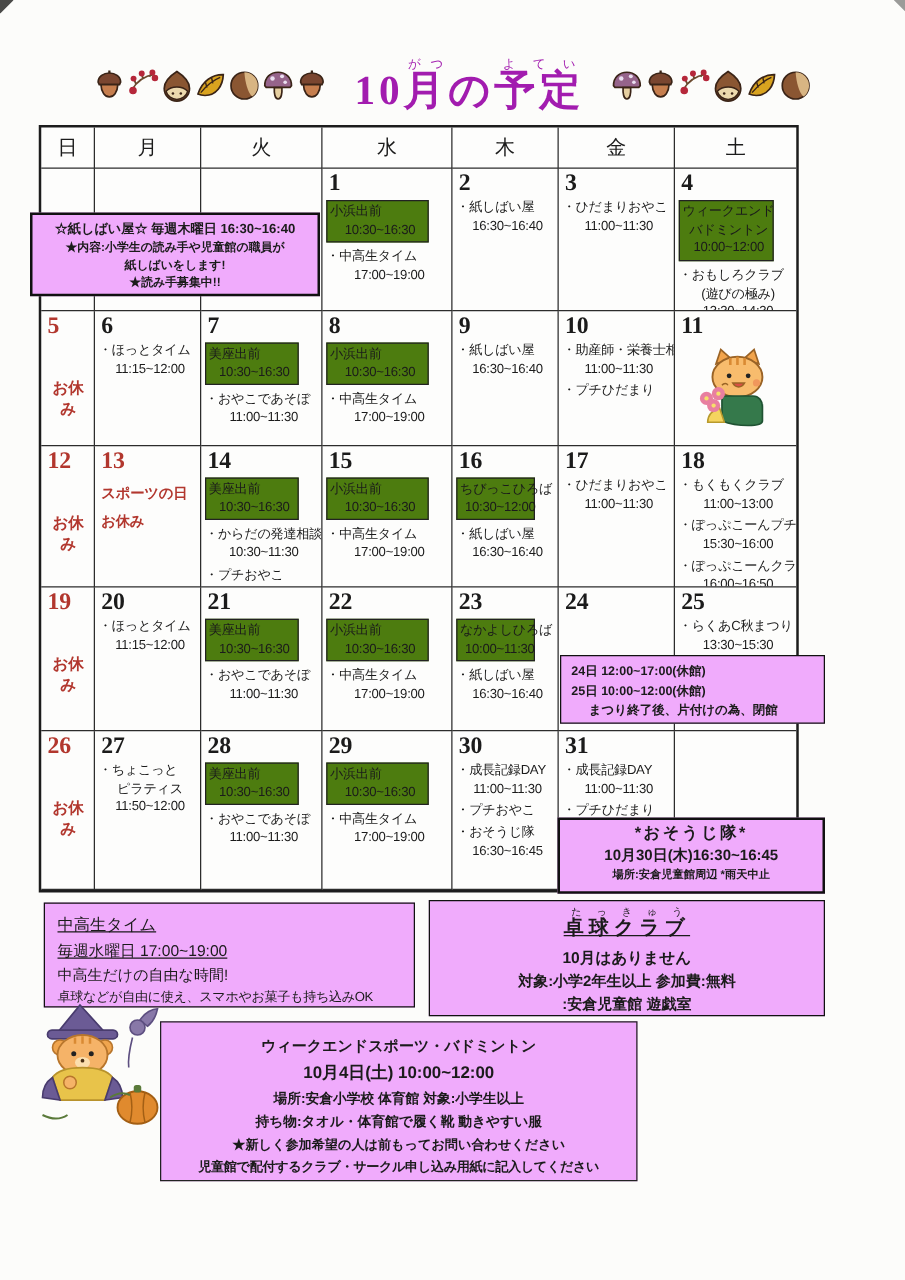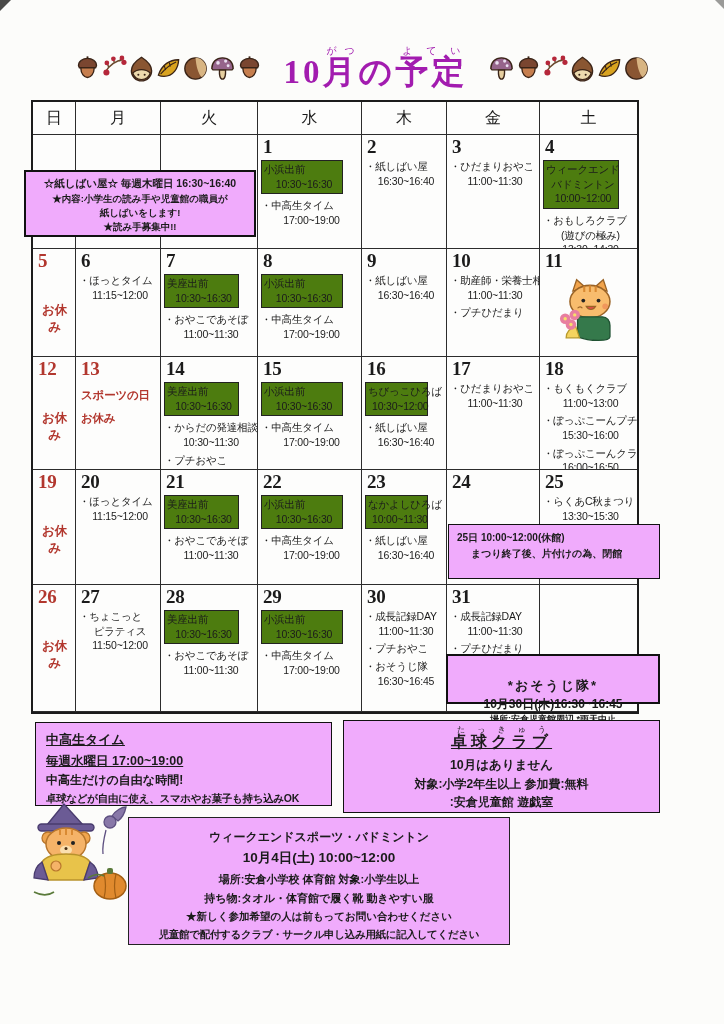--- a/index.html
+++ b/index.html
@@ -36,28 +36,28 @@
   .illus-wrap svg{width:80px;height:74px;}
   
   .note-box{position:absolute;background:#f0abfc;z-index:6;box-sizing:border-box;}
   #kamishibai{left:24px;top:170px;width:232px;height:67px;border:2.5px solid #111;
               font-weight:bold;text-align:center;padding-top:4px;line-height:1.5;}
   #kamishibai .l1{font-size:10.5px;}
   #kamishibai .l2,#kamishibai .l3,#kamishibai .l4{font-size:9.5px;}
   #closure{left:448px;top:524px;width:212px;height:55px;border:1.5px solid #111;
            font-weight:bold;font-size:10px;padding:5px 0 0 8px;line-height:1.55;}
   #closure .l3{padding-left:14px;}
-  #osouji{left:446px;top:654px;width:214px;height:50px;border:2px solid #111;text-align:center;
-          padding-top:21px;line-height:1.45;}
+  #osouji{left:446px;top:654px;width:214px;height:61px;border:2px solid #111;text-align:center;
+          padding-top:1px;line-height:1.45;}
   #osouji .l1{font-weight:bold;font-size:13px;letter-spacing:2px;}
   #osouji .l2{font-weight:bold;font-size:12px;}
   #osouji .l3{font-size:9px;font-weight:bold;}
   
   #chukosei{left:35px;top:722px;width:297px;height:84px;border:1.5px solid #111;
-            font-weight:bold;padding:7px 6px 12px 10px;line-height:1.6;}
+            font-weight:normal;padding:7px 6px 12px 10px;line-height:1.6;}
   #chukosei .l1{font-size:13px;text-decoration:underline;}
   #chukosei .l2{font-size:12.5px;text-decoration:underline;}
   #chukosei .l3{font-size:12px;}
   #chukosei .l4{font-size:10.5px;letter-spacing:-0.3px;}
   #takkyu{left:343px;top:720px;width:317px;height:93px;border:1.5px solid #111;text-align:center;
           font-weight:bold;padding-top:4px;line-height:1.5;}
   #takkyu .tk-title{font-size:16px;letter-spacing:4px;text-decoration:underline;}
   #takkyu .tk-title rt{font-size:8px;font-weight:normal;letter-spacing:0;}
   #takkyu .l1{font-size:12.5px;margin-top:2px;}
   #takkyu .l2{font-size:12px;}
@@ -453,20 +453,21 @@
     </div>
 
   <div class="note-box" id="kamishibai">
     <div class="l1">☆紙しばい屋☆ 毎週木曜日 16:30~16:40</div>
     <div class="l2">★内容:小学生の読み手や児童館の職員が</div>
     <div class="l3">紙しばいをします!</div>
     <div class="l4">★読み手募集中!!</div>
   </div>
 
   <div class="note-box" id="closure">
+    <div class="l1">24日 12:00~17:00(休館)</div>
     <div class="l2">25日 10:00~12:00(休館)</div>
     <div class="l3">まつり終了後、片付けの為、閉館</div>
   </div>
 
   <div class="note-box" id="osouji">
     <div class="l1">*おそうじ隊*</div>
     <div class="l2">10月30日(木)16:30~16:45</div>
     <div class="l3">場所:安倉児童館周辺 *雨天中止</div>
   </div>
 

